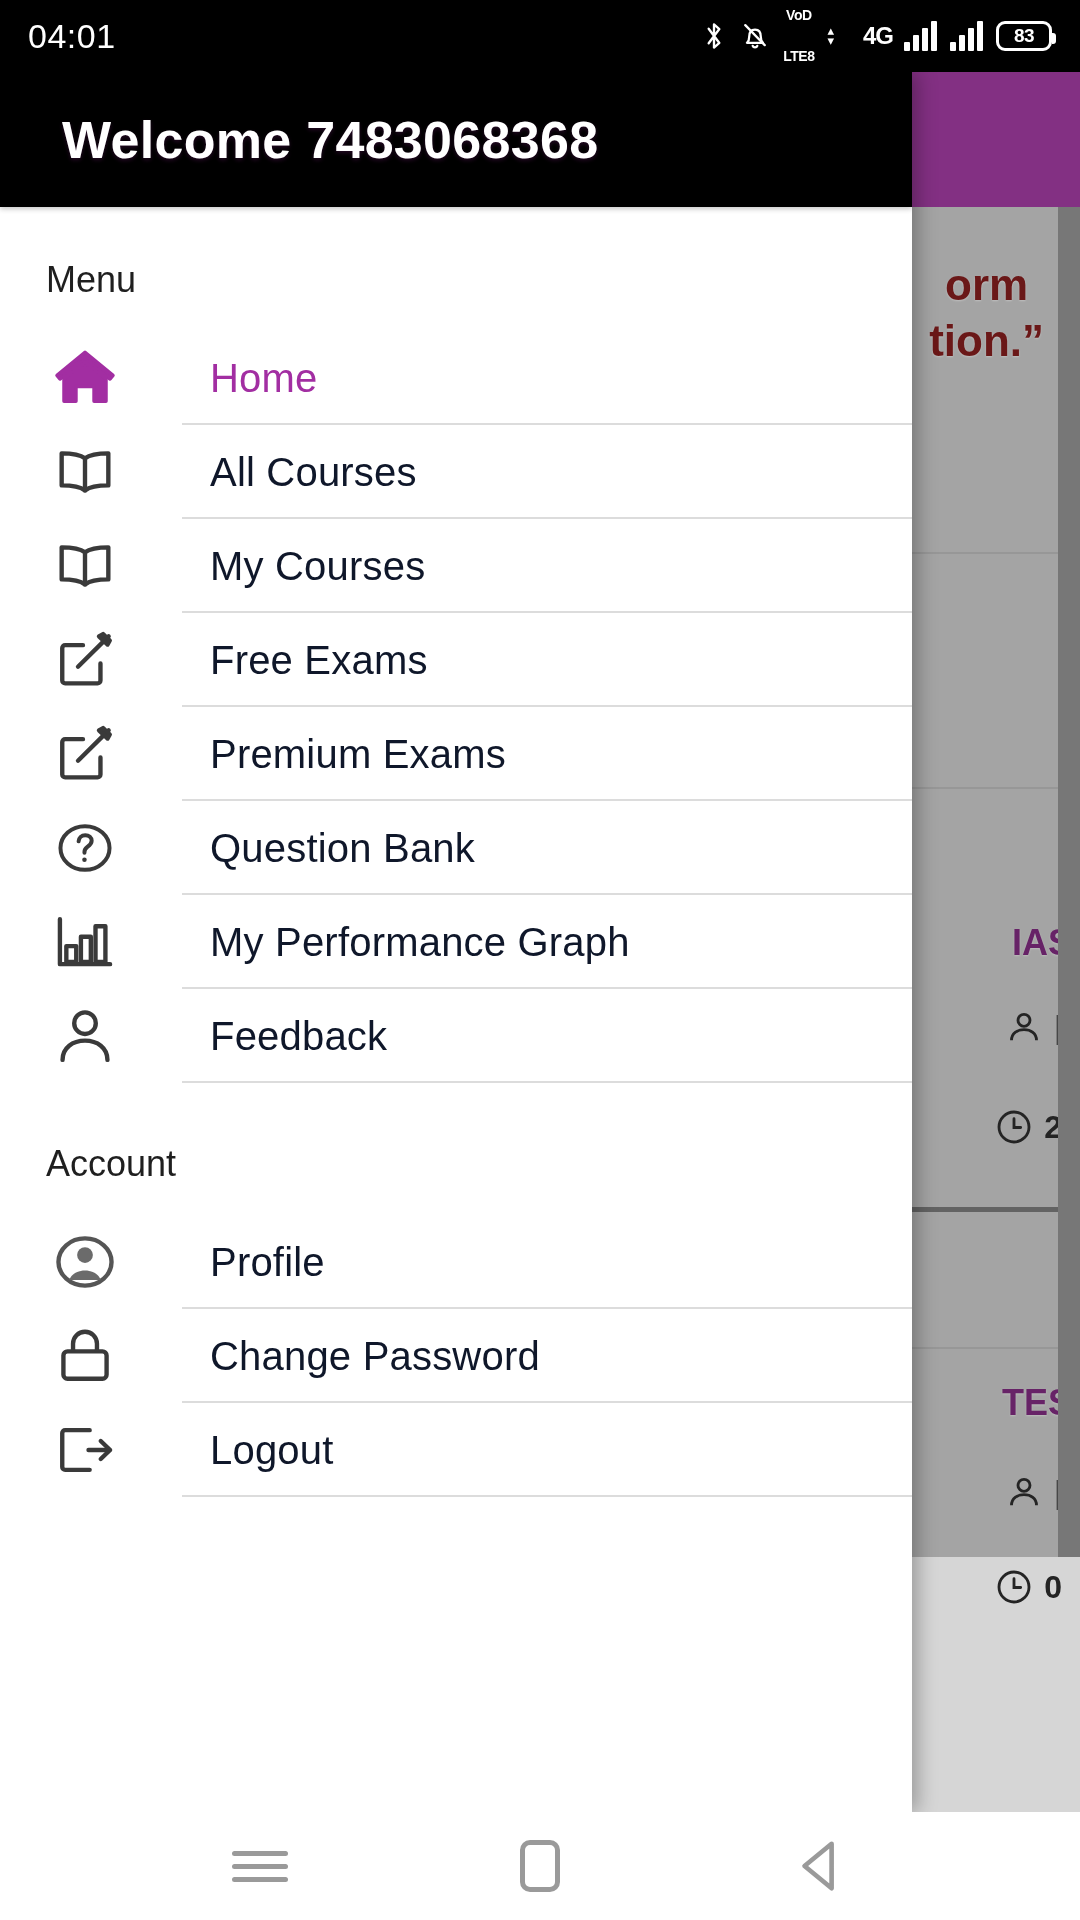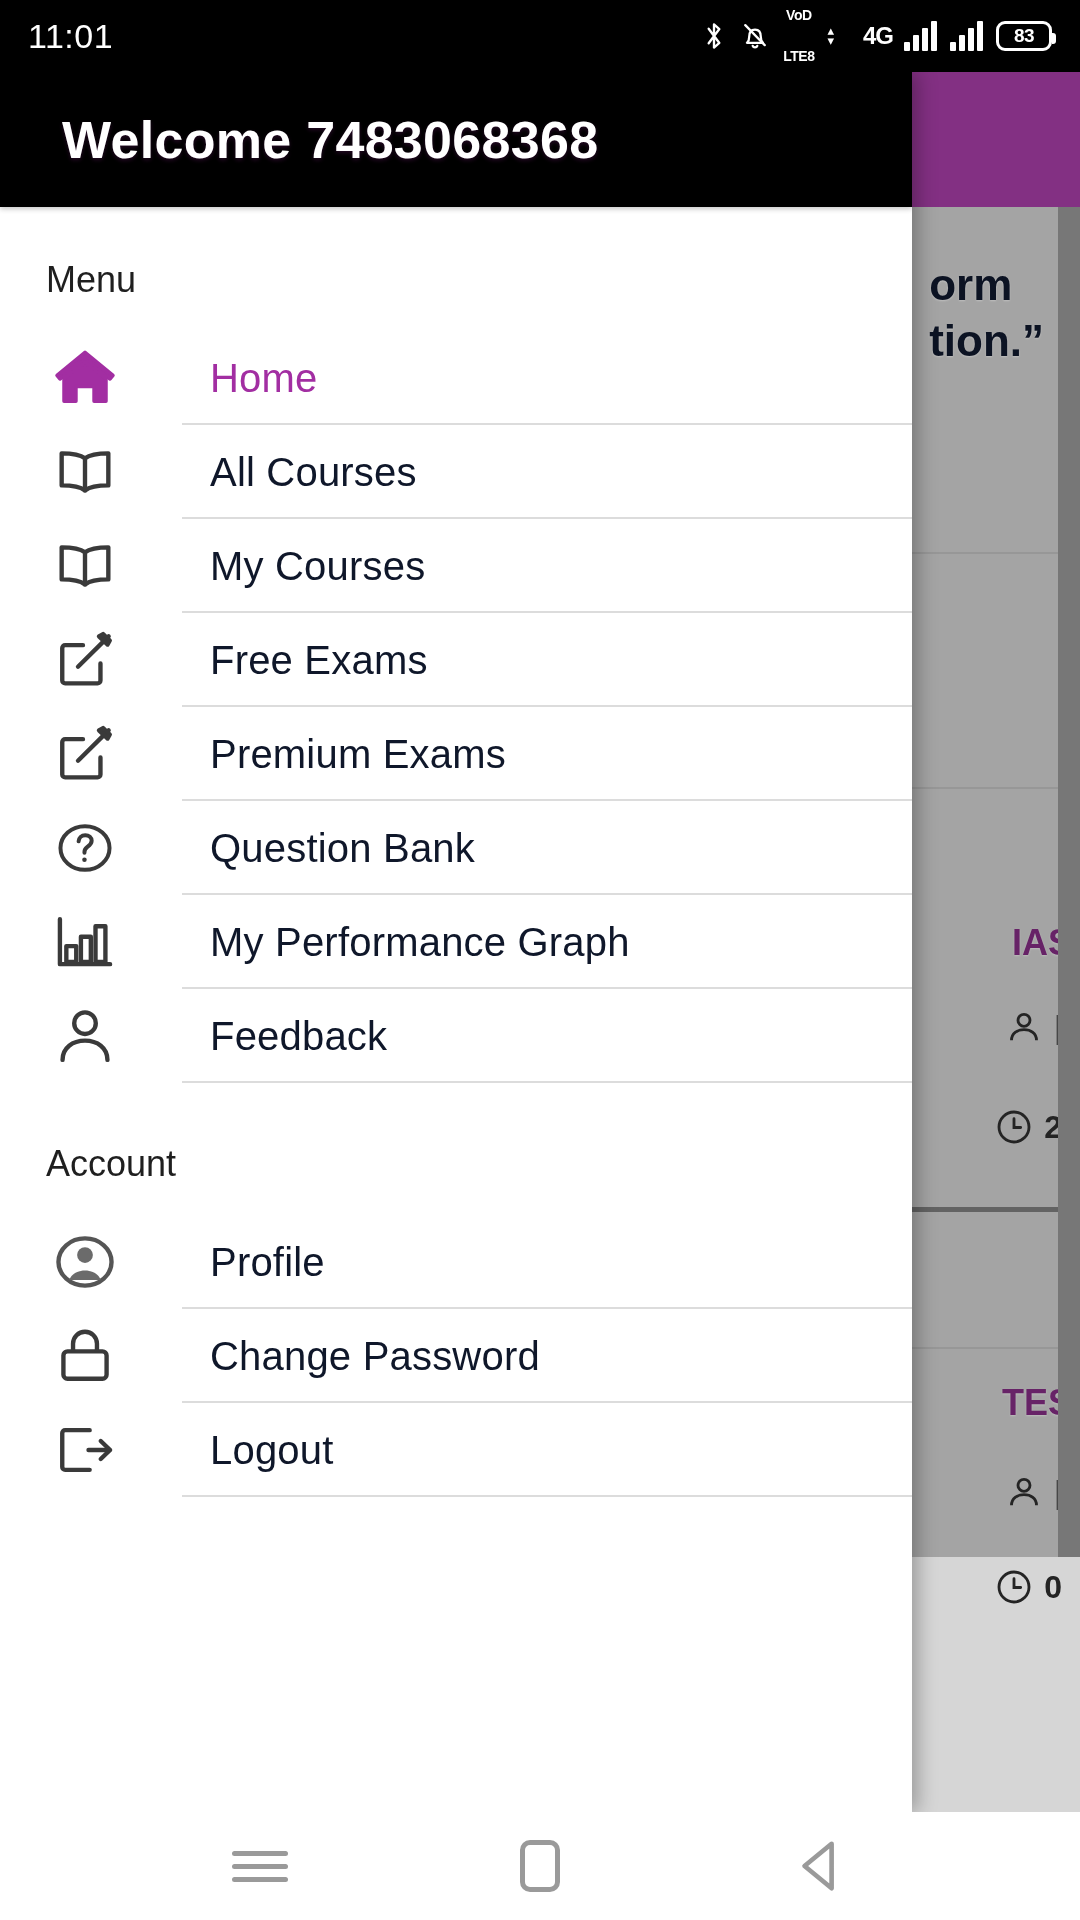--- a/index.html
+++ b/index.html
@@ -49,21 +49,21 @@
   .bg-appbar {
     position:absolute; top:0; left:0; width:1080px; height:135px;
     background:#9c3a9c;
   }
   .bg-content {
     position:absolute; top:135px; left:0; width:1080px; height:1350px;
     background:#c4c4c4;
   }
   .bg-quote {
     position:absolute; top:50px; right:36px;
-    text-align:left; color:#0f172a; font-weight:bold; font-size:44px; line-height:1.28;
+    text-align:center; color:#7f1d1d; font-weight:bold; font-size:44px; line-height:1.28;
     white-space:pre; text-shadow: 0 1px 2px rgba(255,255,255,.55);
   }
   .bg-divider { position:absolute; left:0; width:1080px; height:2px; background:#b4b4b4; }
   .bg-card-title {
     position:absolute; right:8px; color:#7b2a7b; font-weight:bold; font-size:36px;
     text-shadow:0 1px 2px rgba(255,255,255,.5);
   }
   .bg-meta { position:absolute; right:18px; display:flex; align-items:center; gap:10px;
              color:#2b2b2b; font-size:32px; font-weight:bold; }
   .bg-rail {
@@ -340,21 +340,21 @@
             <path d="M17.4 8.9 20.6 12l-3.2 3.1"></path>
           </svg>
         </span>
         <span class="menu-label">Logout</span>
         <span class="menu-divider"></span>
       </div>
     </div>
   </div>
 
   <div class="statusbar">
-    <div class="status-time">11:01</div>
+    <div class="status-time">04:01</div>
     <div class="status-right">
 
       <span class="si">
         <svg width="26" height="32" viewBox="0 0 24 30" fill="none" stroke="#fff" stroke-width="2.2" stroke-linejoin="round" stroke-linecap="round">
           <path d="M7 8.2 17 21.5 12 25.8V4.2l5 4.3L7 21.8"></path>
         </svg>
       </span>
 
       <span class="si">
         <svg width="30" height="32" viewBox="0 0 26 28" fill="none" stroke="#fff" stroke-width="2" stroke-linejoin="round" stroke-linecap="round">

